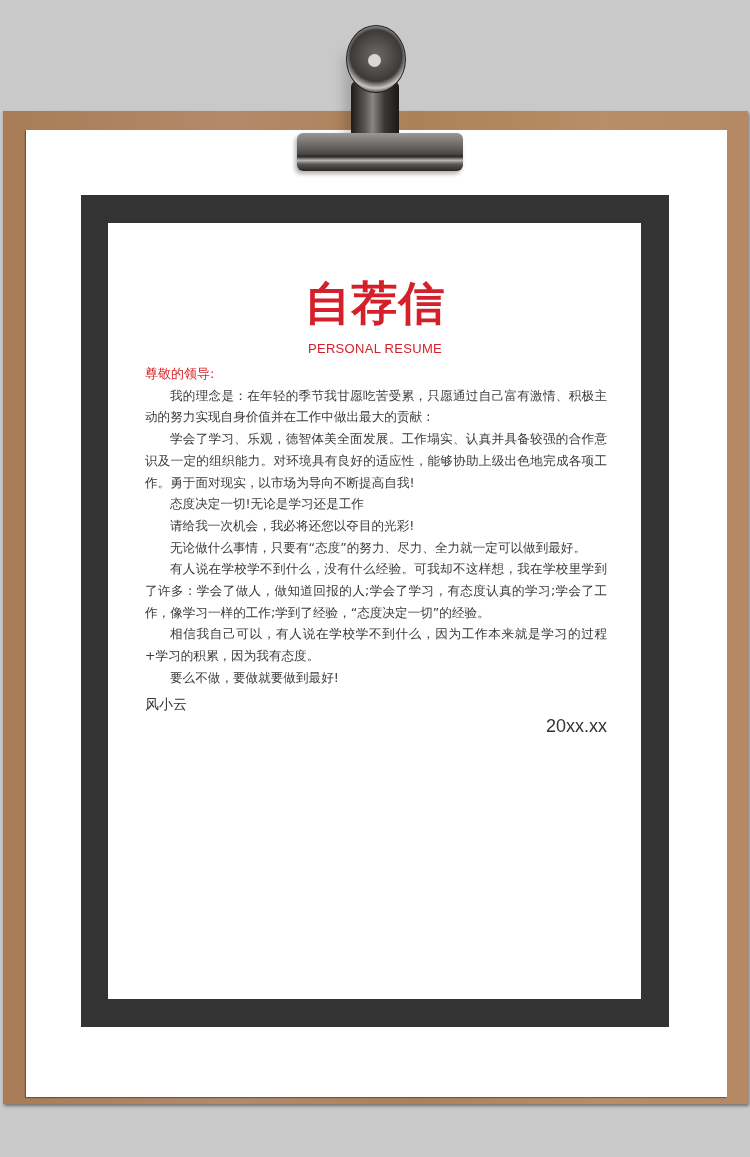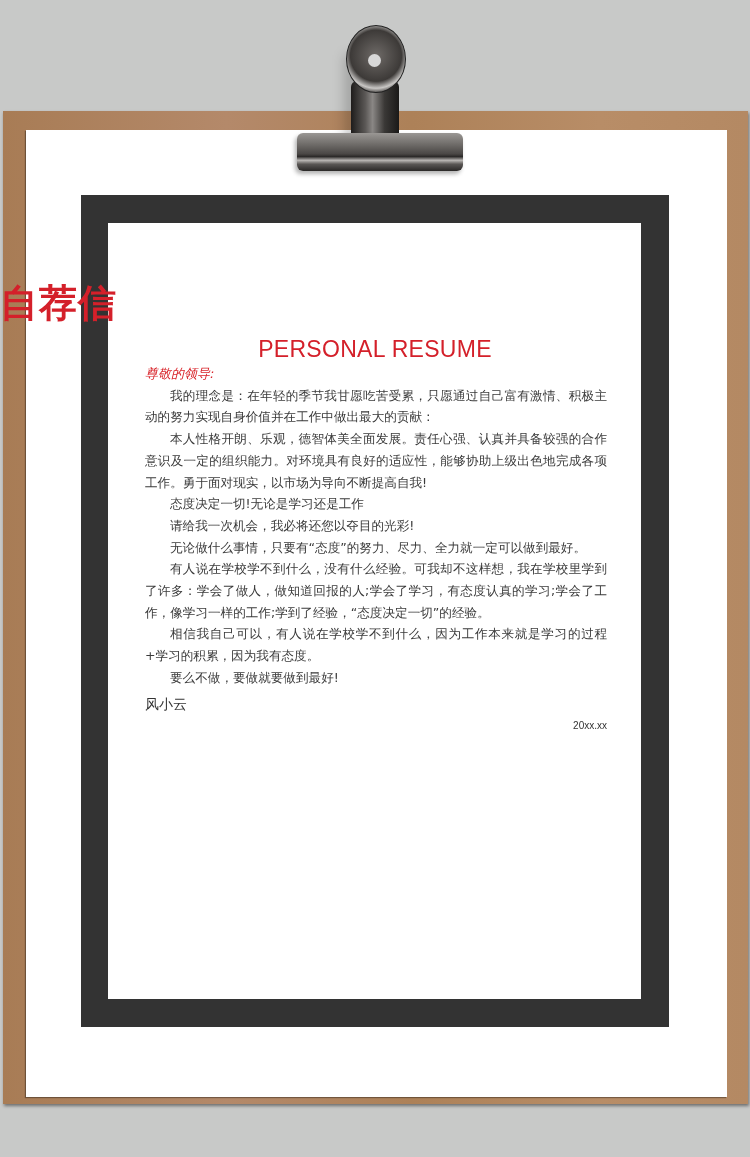--- a/index.html
+++ b/index.html
@@ -20,39 +20,39 @@
   }
   .frame {
     position: absolute; left: 81px; top: 195px; width: 588px; height: 832px;
     background: #333333;
   }
   .sheet {
     position: absolute; left: 108px; top: 223px; width: 533px; height: 776px;
     background: #ffffff;
   }
   .title-cn {
-    position: absolute; left: 0; right: 0; top: 275px; text-align: left;
-    font-size: 38px; font-weight: bold; color: #d4202a; letter-spacing: 1px;
+    position: absolute; left: 0; right: 0; top: 275px; text-align: center;
+    font-size: 46px; font-weight: bold; color: #d4202a; letter-spacing: 1px;
     line-height: 56px;
   }
   .title-en {
     position: absolute; left: 0; right: 0; top: 337px; text-align: center;
     font-family: "Liberation Sans", sans-serif;
-    font-size: 23px; color: #d4202a; letter-spacing: 0.3px; line-height: 24px;
+    font-size: 13px; color: #d4202a; letter-spacing: 0.3px; line-height: 24px;
   }
   .letter {
     position: absolute; left: 145px; top: 363px; width: 462px;
     font-size: 12.6px; line-height: 21.7px; color: #3a3a3a;
   }
-  .greeting { color: #d9262c; font-size: 13px; font-style: italic; }
+  .greeting { color: #d9262c; font-size: 13px; }
   .para { text-indent: 25px; margin: 0; text-align: justify; }
   .sign {
     text-align: left; margin-top: 4px; font-size: 14px; line-height: 22px; color: #333;
   }
-  .date { text-align: right; font-family: "Liberation Sans", sans-serif; font-size: 10px; line-height: 22px; color: #333; }
+  .date { text-align: right; font-family: "Liberation Sans", sans-serif; font-size: 18px; line-height: 22px; color: #333; }
   
   .clip { position: absolute; left: 297px; top: 25px; width: 166px; height: 146px; }
   .clip-shadow {
     position: absolute; left: 47px; top: 30px; width: 30px; height: 90px;
     background: rgba(0,0,0,0.18); filter: blur(6px);
   }
   .clip-head {
     position: absolute; left: 49px; top: 0; width: 58px; height: 66px; border-radius: 50%;
     background: radial-gradient(circle at 50% 45%, #6e6a67 0%, #3d3a38 55%, #c9c7c5 70%, #4a4745 80%, #1f1d1c 100%);
     border: 1px solid #222;
@@ -87,21 +87,21 @@
   <div class="clip-hole"></div>
   <div class="clip-jaw"></div>
 </div>
 
 <div class="title-cn">自荐信</div>
 <div class="title-en">PERSONAL RESUME</div>
 
 <div class="letter">
   <div class="greeting">尊敬的领导:</div>
   <p class="para">我的理念是：在年轻的季节我甘愿吃苦受累，只愿通过自己富有激情、积极主动的努力实现自身价值并在工作中做出最大的贡献：</p>
-  <p class="para">本人性格开朗、乐观，德智体美全面发展。责任心强、认真并具备较强的合作意识及一定的组织能力。对环境具有良好的适应性，能够协助上级出色地完成各项工作。勇于面对现实，以市场为导向不断提高自我!</p>
+  <p class="para">学会了学习、乐观，德智体美全面发展。工作塌实、认真并具备较强的合作意识及一定的组织能力。对环境具有良好的适应性，能够协助上级出色地完成各项工作。勇于面对现实，以市场为导向不断提高自我!</p>
   <p class="para">态度决定一切!无论是学习还是工作</p>
   <p class="para">请给我一次机会，我必将还您以夺目的光彩!</p>
   <p class="para">无论做什么事情，只要有“态度”的努力、尽力、全力就一定可以做到最好。</p>
   <p class="para">有人说在学校学不到什么，没有什么经验。可我却不这样想，我在学校里学到了许多：学会了做人，做知道回报的人;学会了学习，有态度认真的学习;学会了工作，像学习一样的工作;学到了经验，“态度决定一切”的经验。</p>
   <p class="para">相信我自己可以，有人说在学校学不到什么，因为工作本来就是学习的过程+学习的积累，因为我有态度。</p>
   <p class="para">要么不做，要做就要做到最好!</p>
   <div class="sign">风小云</div>
   <div class="date">20xx.xx</div>
 </div>
 

